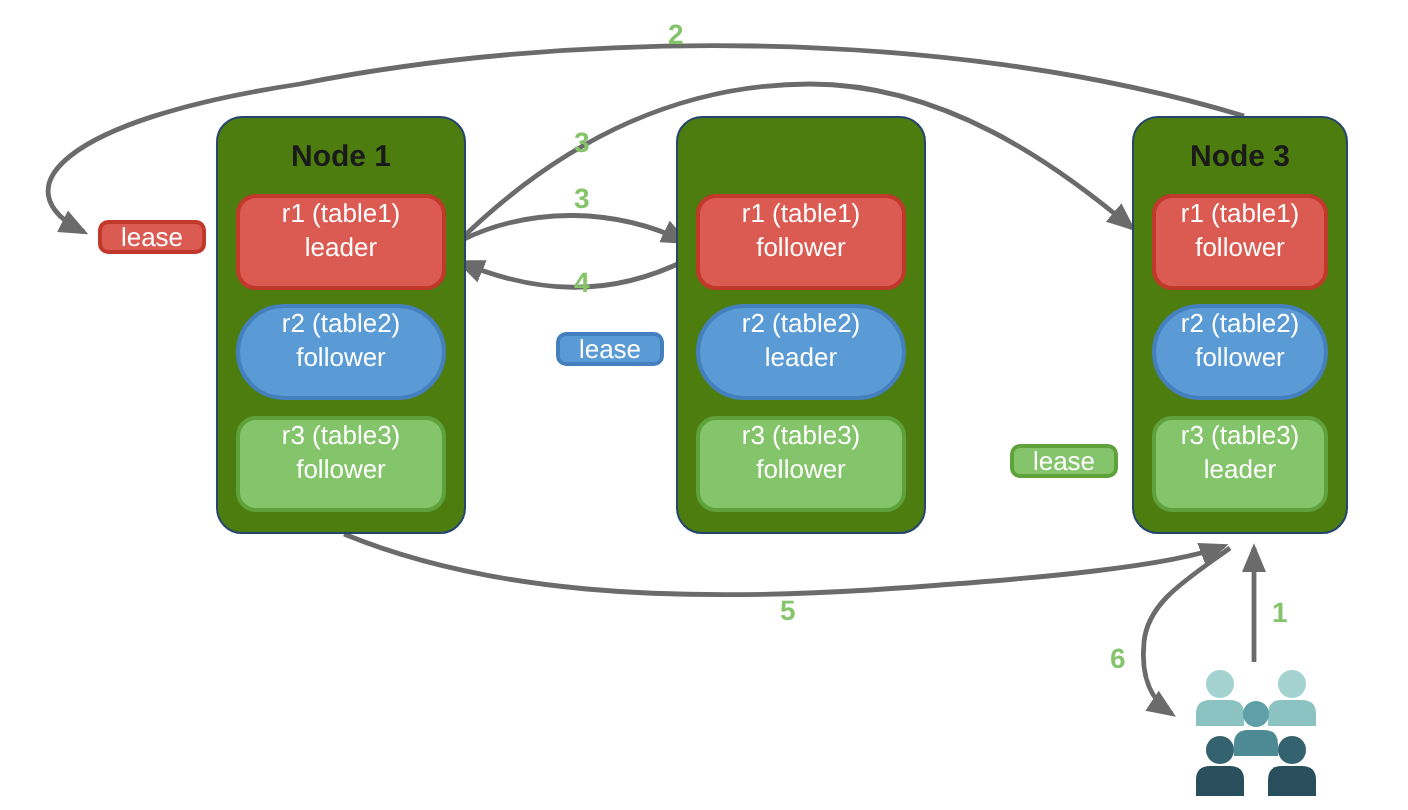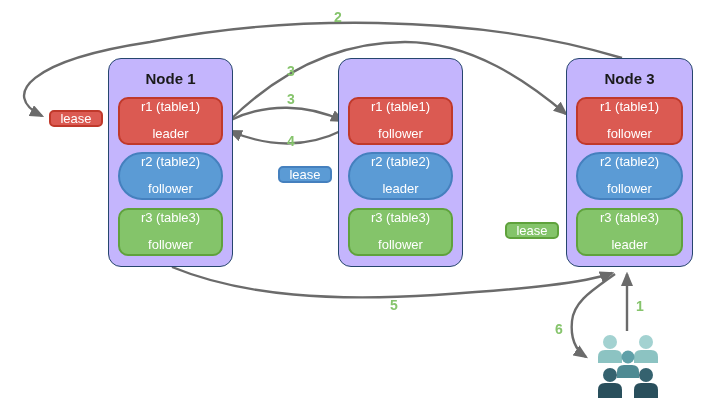--- a/index.html
+++ b/index.html
@@ -7,35 +7,35 @@
   .canvas {
     position:relative; width:704px; height:405px;
     background:var(--background,#fff); overflow:hidden;
   }
   .arrow-layer { position:absolute; left:0; top:0; width:704px; height:405px; pointer-events:none; }
   .arrow { fill:none; stroke:var(--arrow,#6B6B6B); stroke-width:2.4; }
   .arrowhead { fill:var(--arrow,#6B6B6B); }
 
   .node {
     position:absolute; top:58px; width:125px; height:209px;
-    background:#c4b5fd; border:1.6px solid var(--node_border,#26466E);
+    background:#4d7c0f; border:1.6px solid var(--node_border,#26466E);
     border-radius:13px; box-sizing:border-box;
   }
   .node-1 { left:108px; }
   .node-2 { left:338px; }
-  .node-3 { left:566px; width:127px; }
+  .node-3 { left:566px; width:108px; }
   .node-title {
     position:absolute; top:11px; left:0; right:0; text-align:center;
     font-size:15px; font-weight:bold; color:var(--title_text,#1A1A1A);
   }
   .replica {
     position:absolute; left:9px; right:9px; height:48px;
     border-radius:10px; box-sizing:border-box;
     color:#fff; font-size:13px; line-height:1.3; text-align:center;
-    display:flex; flex-direction:column; align-items:center; justify-content:space-between;
+    display:flex; flex-direction:column; align-items:center; justify-content:flex-start;
   }
   .replica.pos-0 { top:38px; }
   .replica.pos-1 { top:93px;border-radius:24px; }
   .replica.pos-2 { top:149px; }
   .fill-red   { background:var(--red_fill,#DB5A52);  border:2px solid var(--red_border,#C0392B); }
   .fill-blue  { background:var(--blue_fill,#5B9BD5); border:2px solid var(--blue_border,#4580BE); }
   .fill-green { background:var(--green_fill,#84C46A);border:2px solid var(--green_border,#5FA23C); }
 
   .lease {
     position:absolute; width:54px; height:17px; border-radius:5px;

